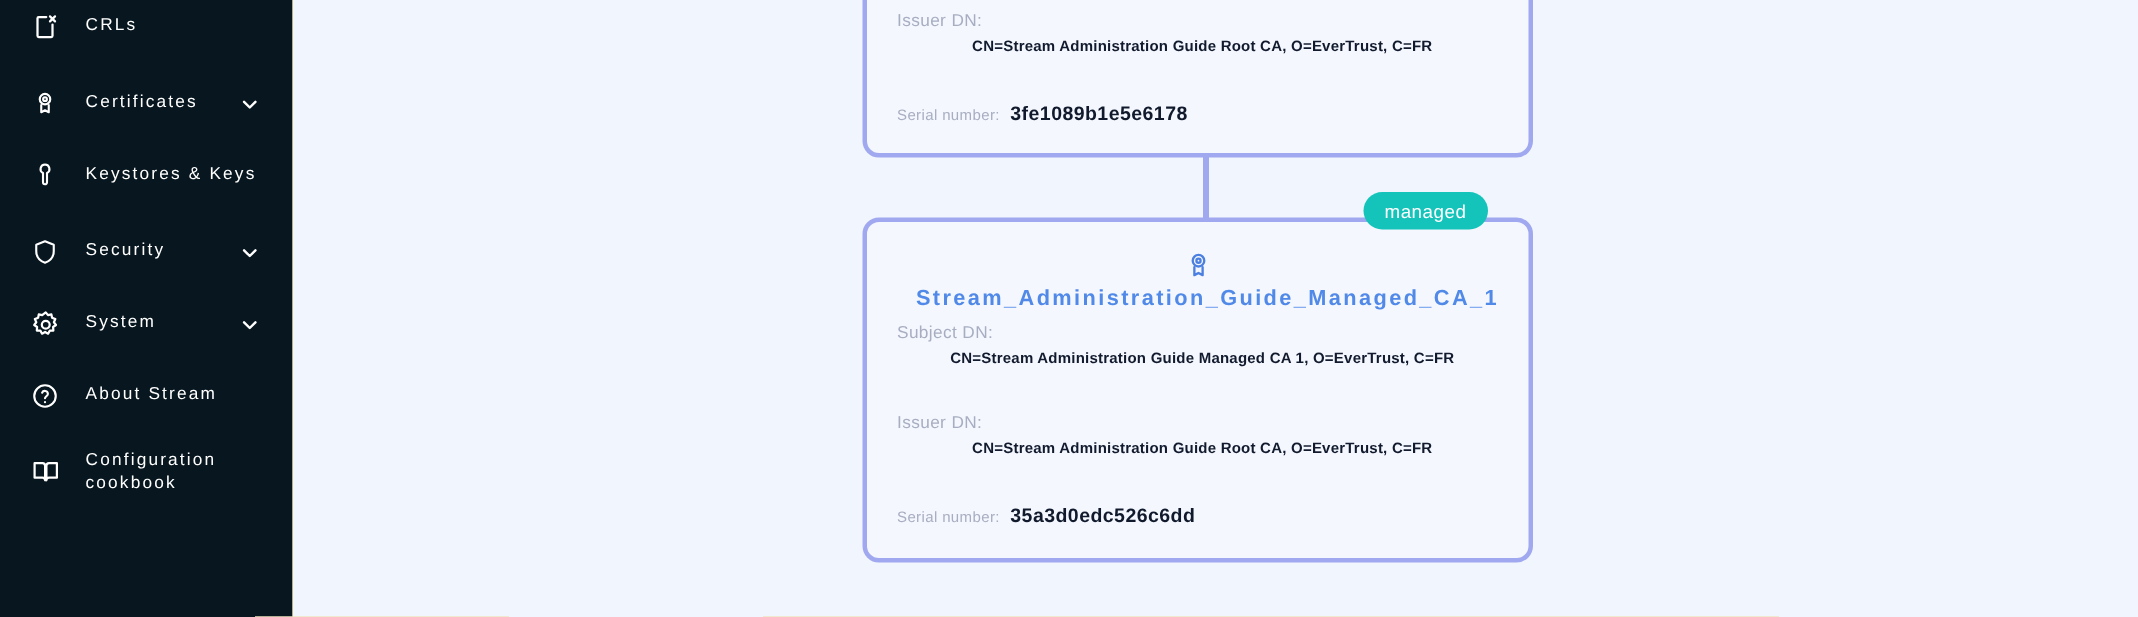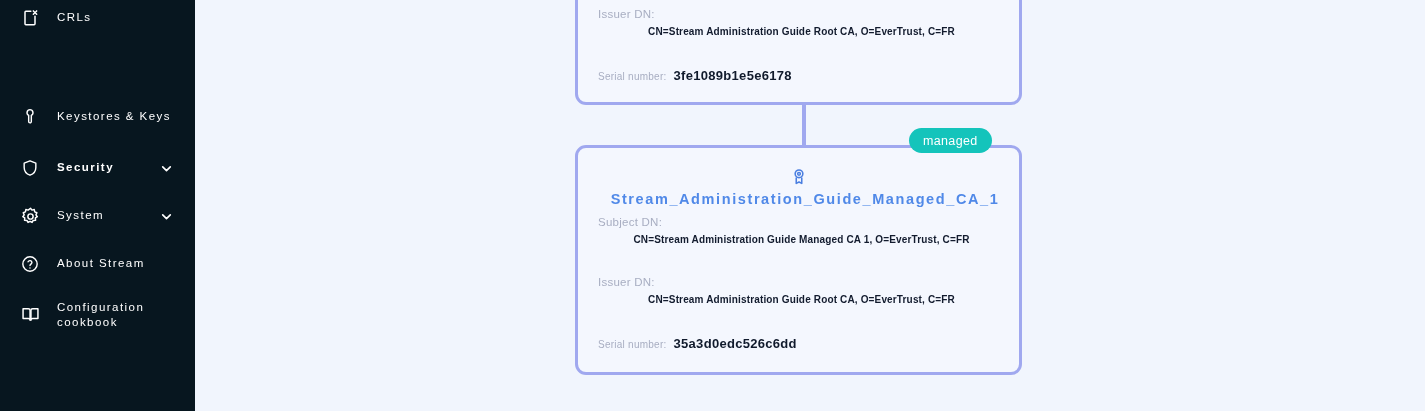--- a/index.html
+++ b/index.html
@@ -201,31 +201,46 @@
     <div class="nav-item" style="top:6px;height:24px;">
       <span class="nav-icon">
         <svg width="20" height="20" viewBox="0 0 24 24" fill="none" stroke="currentColor" stroke-width="1.8" stroke-linecap="round" stroke-linejoin="round">
           <path d="M18 10V19a1 1 0 0 1-1 1H7a1 1 0 0 1-1-1V5a1 1 0 0 1 1-1h6"></path>
           <path d="M16 3.5l4 4M20 3.5l-4 4"></path>
         </svg>
       </span>
       <span class="nav-label" style="top:4px;">CRLs</span>
     </div>
 
+    <div class="nav-item" style="top:57px;height:24px;">
+      <span class="nav-icon">
+        <svg width="20" height="20" viewBox="0 0 24 24" fill="none" stroke="currentColor" stroke-width="1.7" stroke-linecap="round" stroke-linejoin="round">
+          <circle cx="12" cy="8.5" r="4.2"></circle>
+          <circle cx="12" cy="8.5" r="1.5"></circle>
+          <path d="M9 13.2V19l3-1.6 3 1.6v-5.8"></path>
+        </svg>
+      </span>
+      <span class="nav-label" style="top:4px;">Certificates</span>
+      <span class="nav-chevron" style="top:4px;">
+        <svg width="13" height="13" viewBox="0 0 24 24" fill="none" stroke="currentColor" stroke-width="3" stroke-linecap="round" stroke-linejoin="round">
+            <path d="M5 9l7 7 7-7"></path>
+          </svg>
+      </span>
+    </div>
 
     <div class="nav-item" style="top:105px;height:24px;">
       <span class="nav-icon">
         <svg width="20" height="20" viewBox="0 0 24 24" fill="none" stroke="currentColor" stroke-width="1.7" stroke-linecap="round" stroke-linejoin="round">
           <path d="M12 3.2a3.6 3.6 0 0 0-1.6 6.8v7.4a1.6 1.6 0 0 0 3.2 0V10A3.6 3.6 0 0 0 12 3.2z"></path>
         </svg>
       </span>
       <span class="nav-label" style="top:4px;">Keystores &amp; Keys</span>
     </div>
 
-    <div class="nav-item" style="top:156px;height:24px;font-weight:bold;">
+    <div class="nav-item" style="top:156px;height:24px;">
       <span class="nav-icon">
         <svg width="20" height="20" viewBox="0 0 24 24" fill="none" stroke="currentColor" stroke-width="1.7" stroke-linecap="round" stroke-linejoin="round">
           <path d="M12 3.4l7 2.8v5.1c0 4.4-2.9 7.8-7 9.3-4.1-1.5-7-4.9-7-9.3V6.2z"></path>
         </svg>
       </span>
       <span class="nav-label" style="top:4px;">Security</span>
       <span class="nav-chevron" style="top:4px;">
         <svg width="13" height="13" viewBox="0 0 24 24" fill="none" stroke="currentColor" stroke-width="3" stroke-linecap="round" stroke-linejoin="round">
             <path d="M5 9l7 7 7-7"></path>
           </svg>

